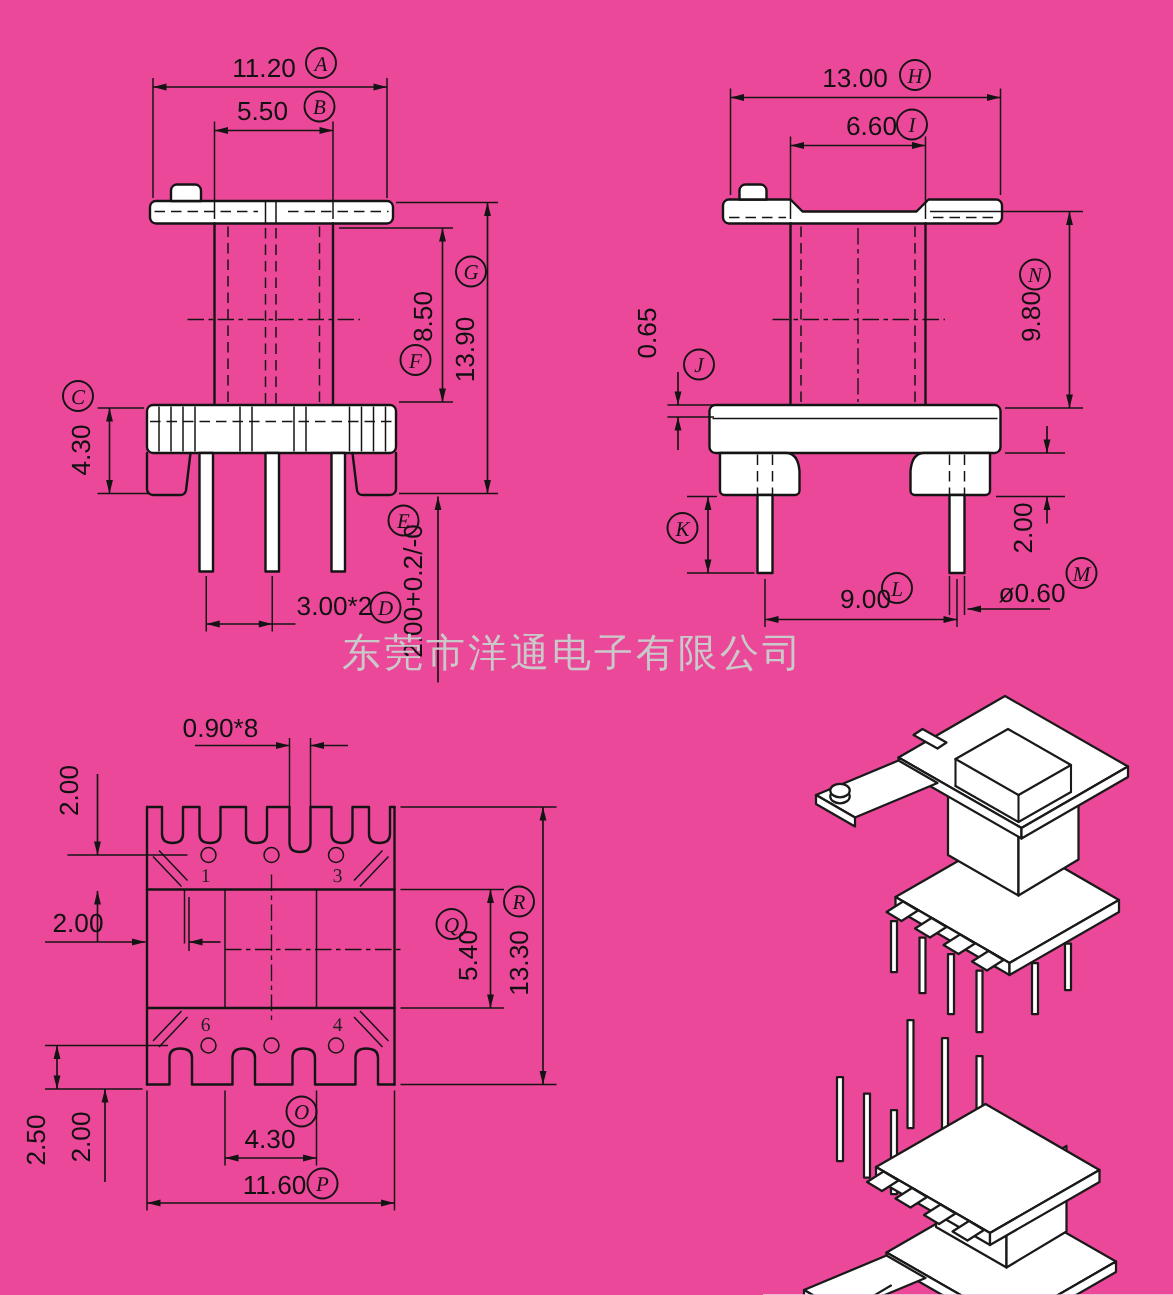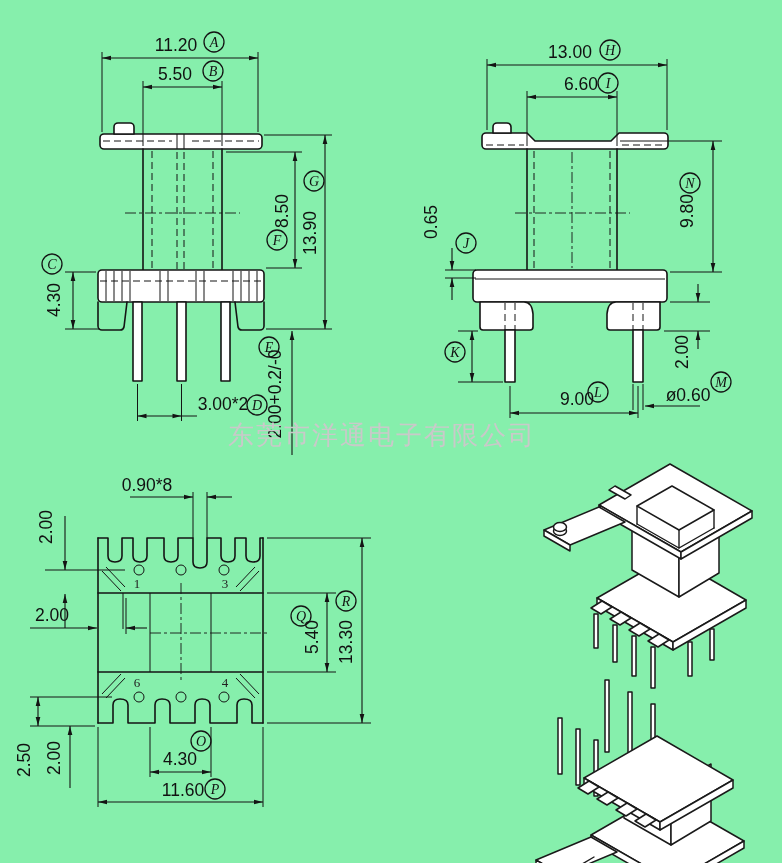--- a/index.html
+++ b/index.html
@@ -1,16 +1,16 @@
 <!DOCTYPE html>
 <html><head>
 <meta charset="utf-8">
 <style>
   html,body{margin:0;padding:0;background:#ffffff;}
-  .canvas{position:relative;width:782px;height:863px;background:#86efac;overflow:hidden;}
+  .canvas{position:relative;width:782px;height:863px;background:#ec4899;overflow:hidden;}
   svg{display:block;}
   
   .o{fill:#fff;stroke:#141414;stroke-width:1.6;stroke-linejoin:round;}
   .s{fill:none;stroke:#141414;stroke-width:1.6;stroke-linecap:round;stroke-linejoin:round;}
   .t{fill:none;stroke:#141414;stroke-width:1;}
   .hid{fill:none;stroke:#141414;stroke-width:1;stroke-dasharray:7 4;}
   .cl{fill:none;stroke:#141414;stroke-width:.9;stroke-dasharray:11 3 3 3;}
   .dim{fill:none;stroke:#141414;stroke-width:1.1;}
   .ext{fill:none;stroke:#141414;stroke-width:1;}
   text{font-family:"Liberation Sans",sans-serif;font-size:17.5px;fill:#111;}

